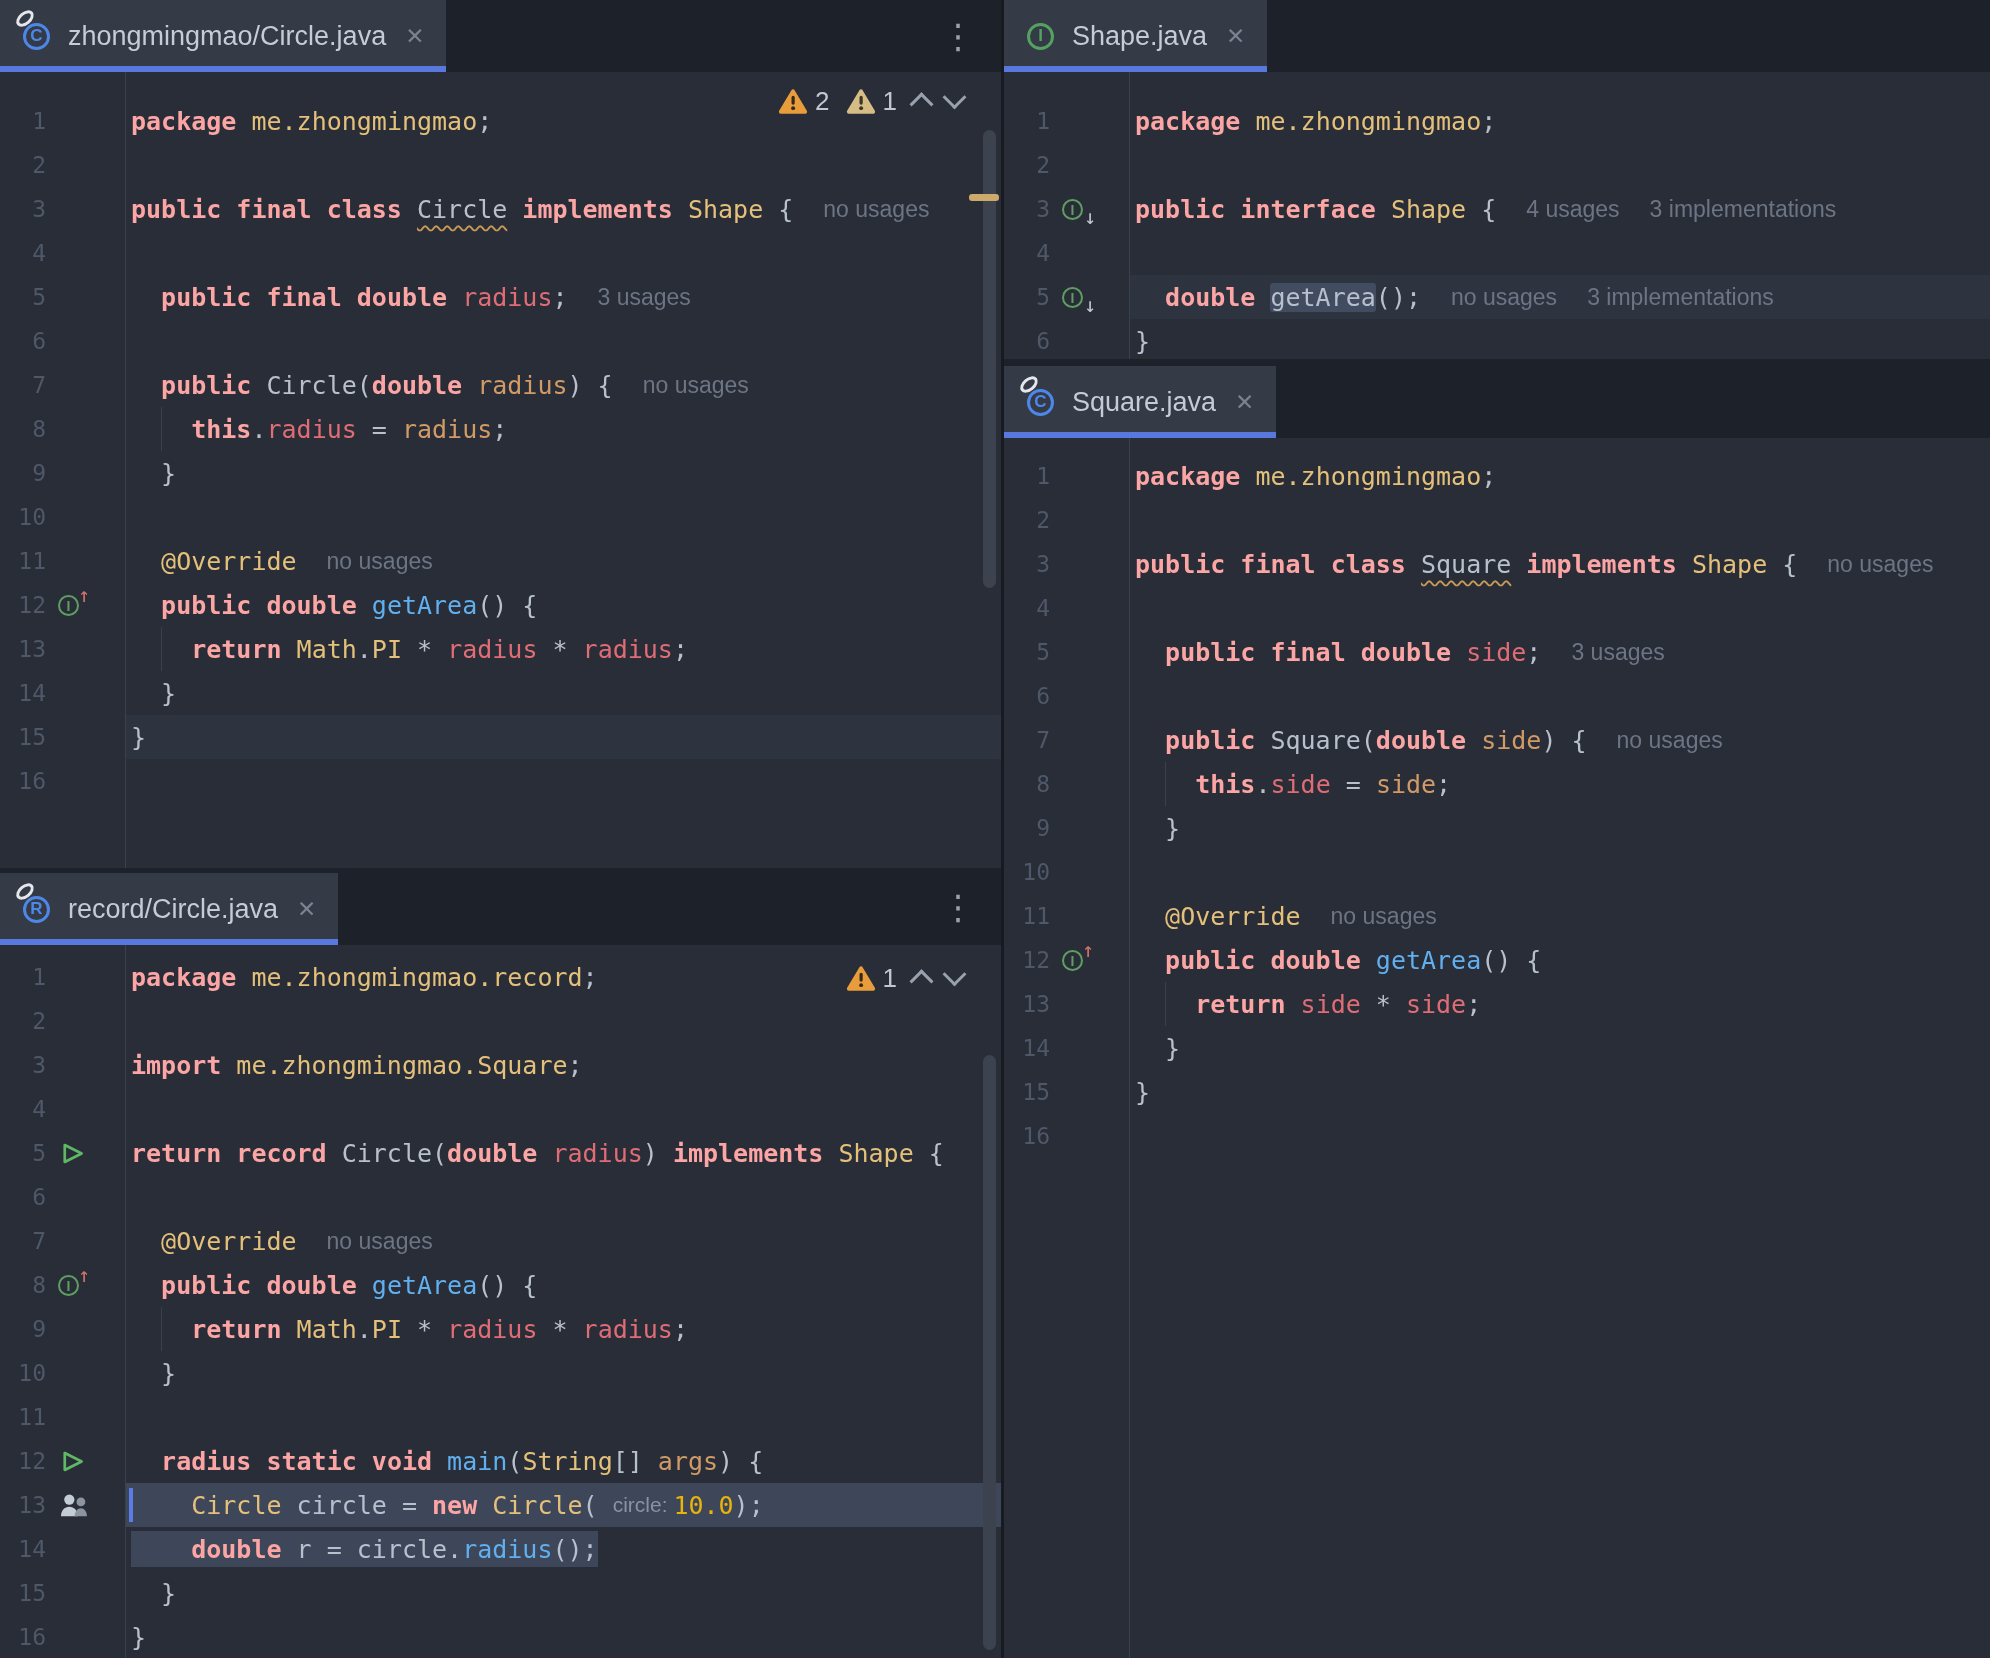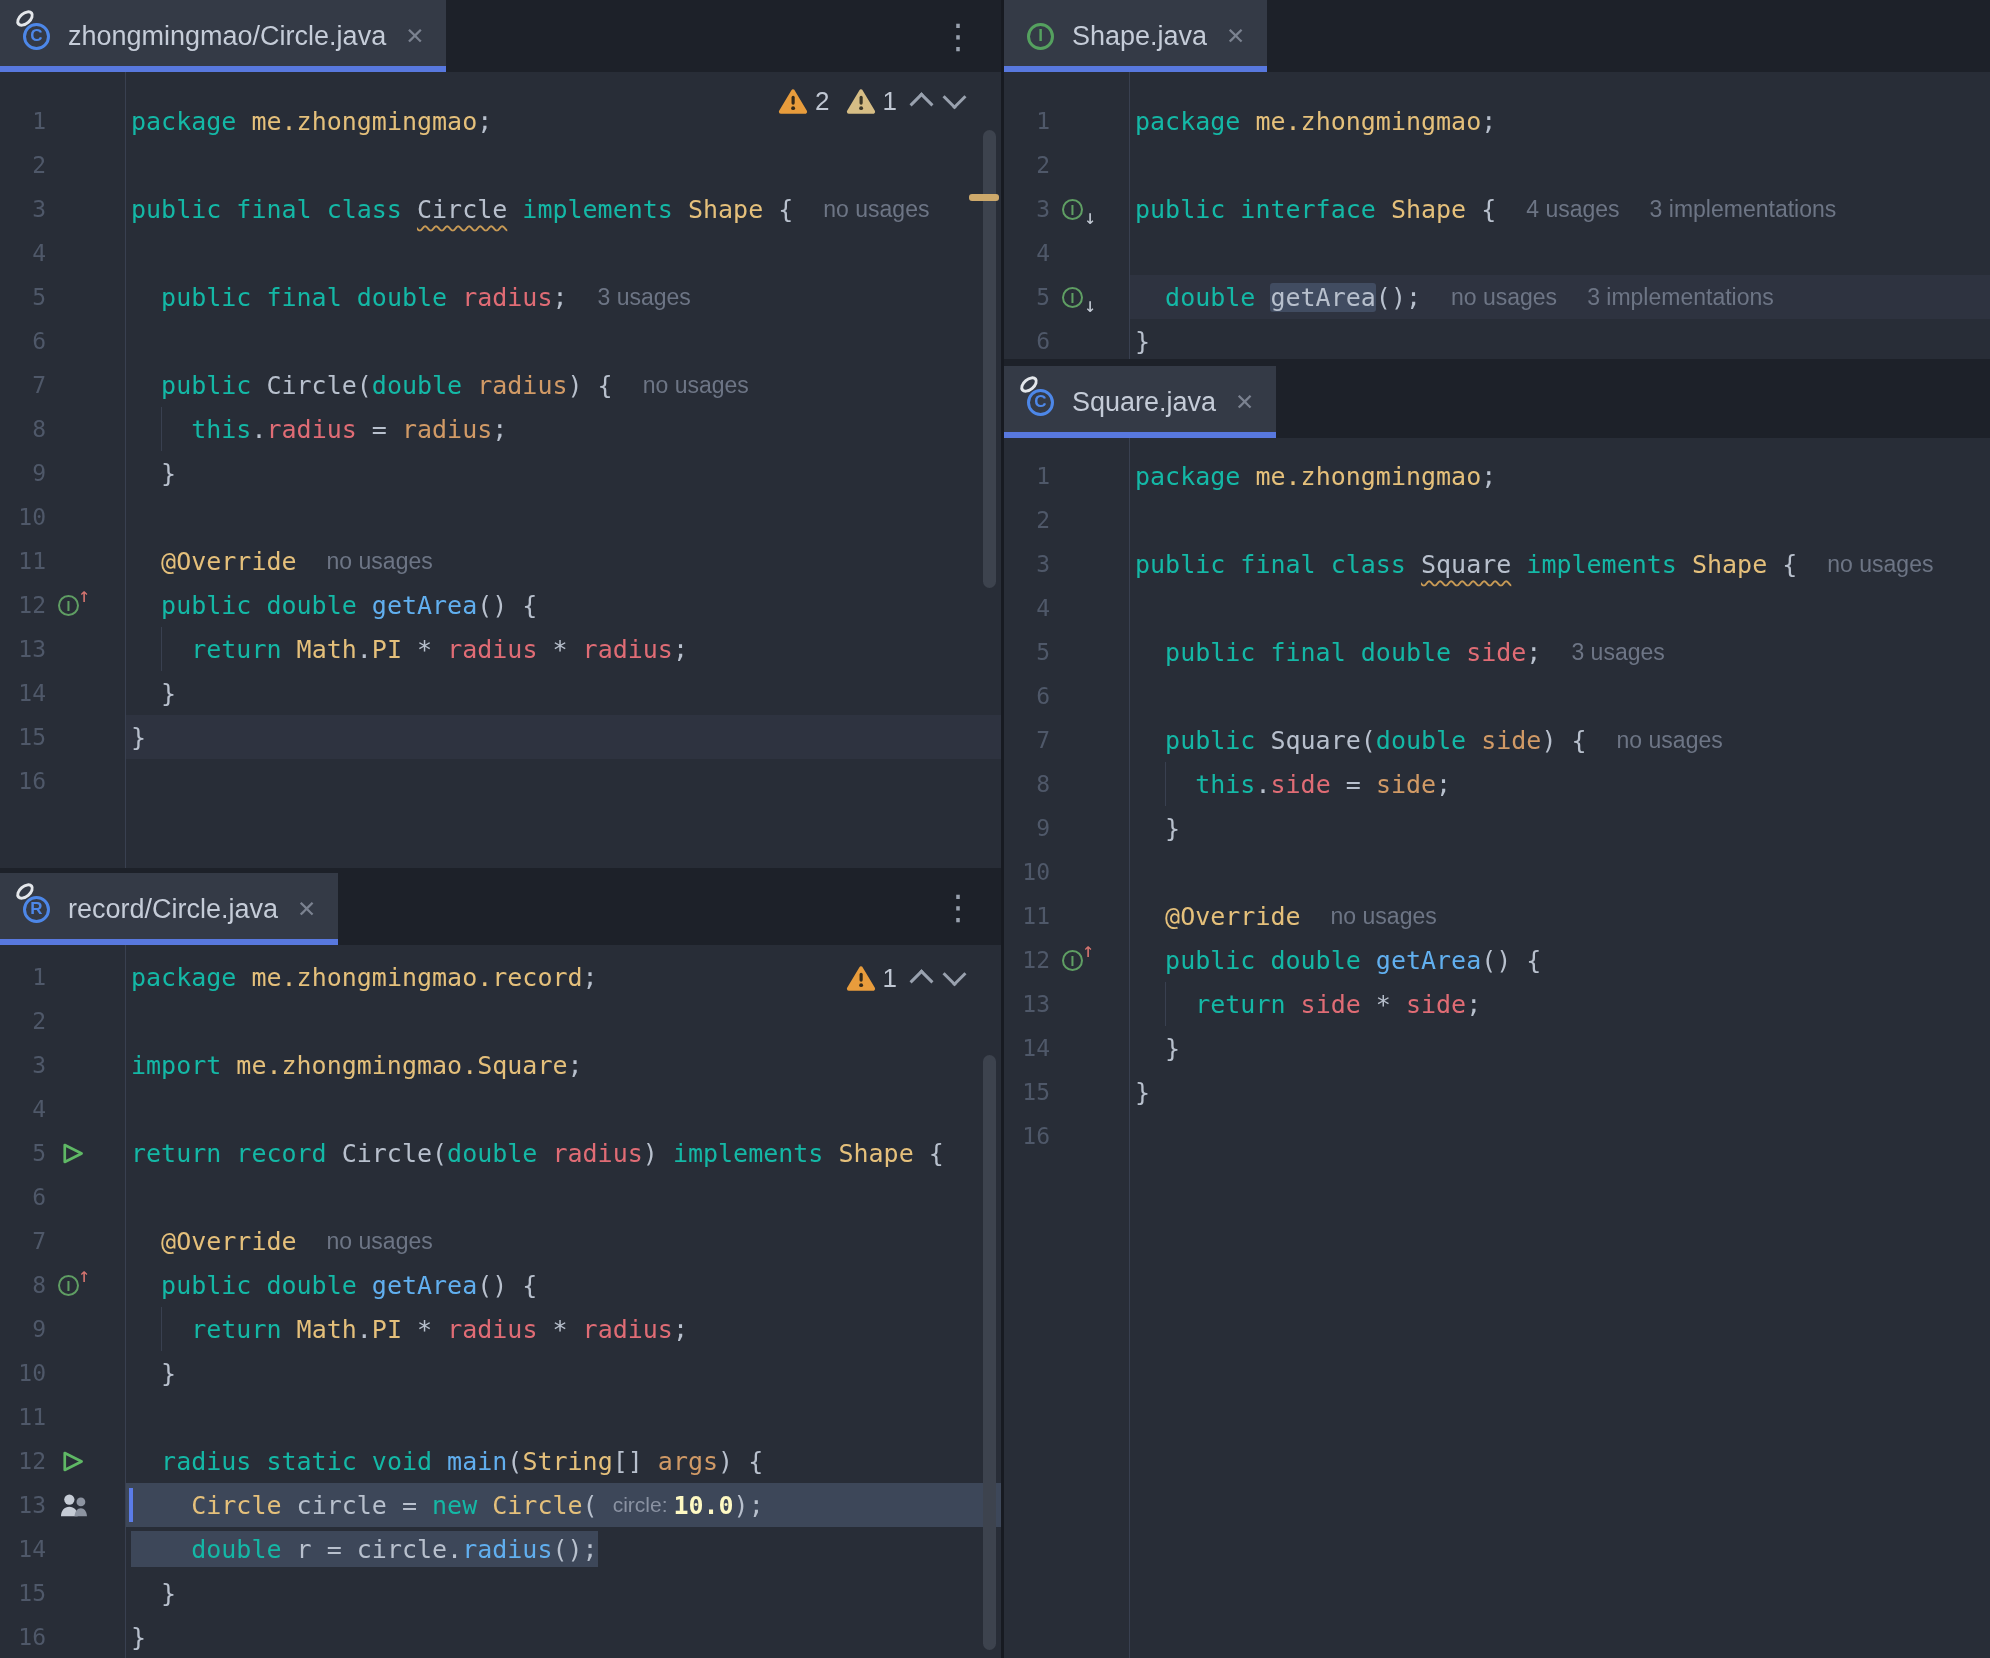--- a/index.html
+++ b/index.html
@@ -34,26 +34,26 @@
   .code{position:relative;width:100%;box-sizing:border-box;font-family:"DejaVu Sans Mono",monospace;}
   .code::before{content:"";position:absolute;left:125px;top:0;bottom:0;width:1px;background:#394050;z-index:4;}
   .line{display:flex;height:44px;align-items:center;}
   .lnum{flex:0 0 46px;text-align:right;font-size:23px;color:#4f5869;}
   .gslot{flex:0 0 79px;display:flex;align-items:center;padding-left:12px;box-sizing:border-box;height:100%;}
   .ltext{flex:1;font-size:25px;color:#b8c0cd;white-space:pre;position:relative;display:flex;
          align-items:center;height:100%;padding-left:6px;min-width:0;}
   .caret-line .ltext{background:#2e3340;}
   .ltext.sel-full{background:#3d4759;}
   .sel-text{background:#3d4759;display:flex;align-items:center;height:80%;}
-  .t-kw{color:#14b8a6;}
+  .t-kw{color:#fca5a5;font-weight:bold;}
   .t-cls{color:#e5c07b;}
   .t-fld{color:#e06c75;}
   .t-mth{color:#61afef;}
   .t-prm{color:#d19a66;}
-  .t-num{color:#fef9c3;font-weight:bold;}
+  .t-num{color:#eab308;}
   .t-pln{color:#b8c0cd;}
   .t-dec{color:#b8c0cd;}
   .t-ann{color:#e5c07b;}
   .squig{text-decoration:underline;text-decoration-style:wavy;text-decoration-color:#c89a55;
          text-decoration-thickness:2px;text-underline-offset:7px;}
   .refbox{background:#414c61;border-radius:3px;}
   .hint{font-family:"Liberation Sans",sans-serif;font-size:23px;color:#6d7585;margin-left:30px;white-space:nowrap;}
   .inlay{font-family:"Liberation Sans",sans-serif;font-size:21px;color:#8a92a2;}
   .guide{position:absolute;left:36px;top:0;bottom:0;width:1px;background:#394050;}
   .caret{position:absolute;left:4px;top:5px;width:4px;height:34px;background:#5b7ce8;z-index:3;}

